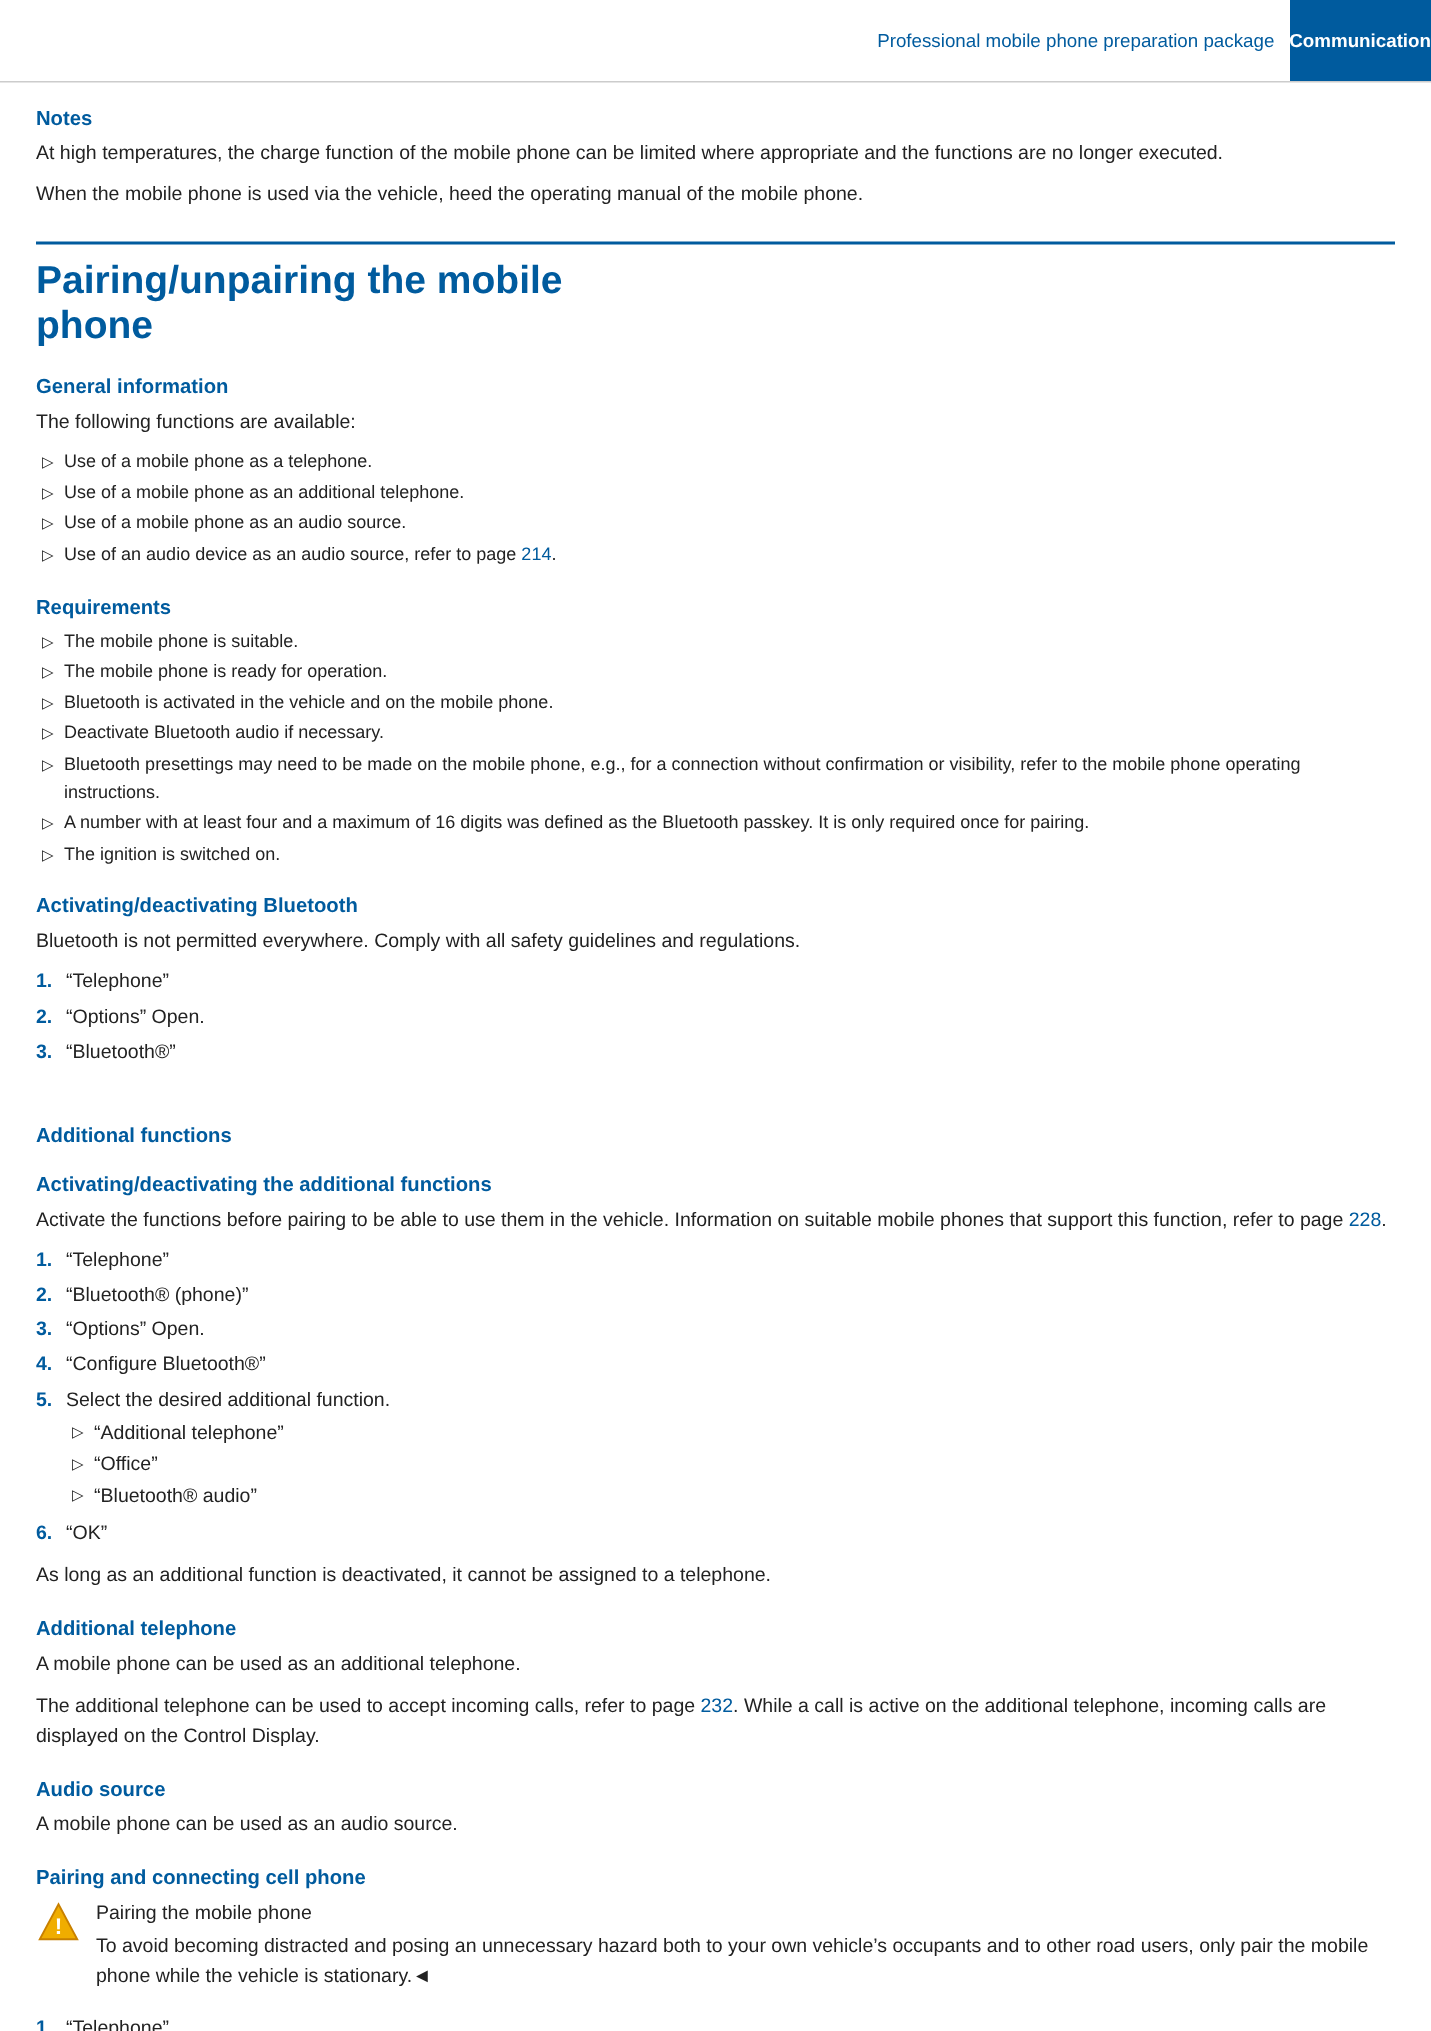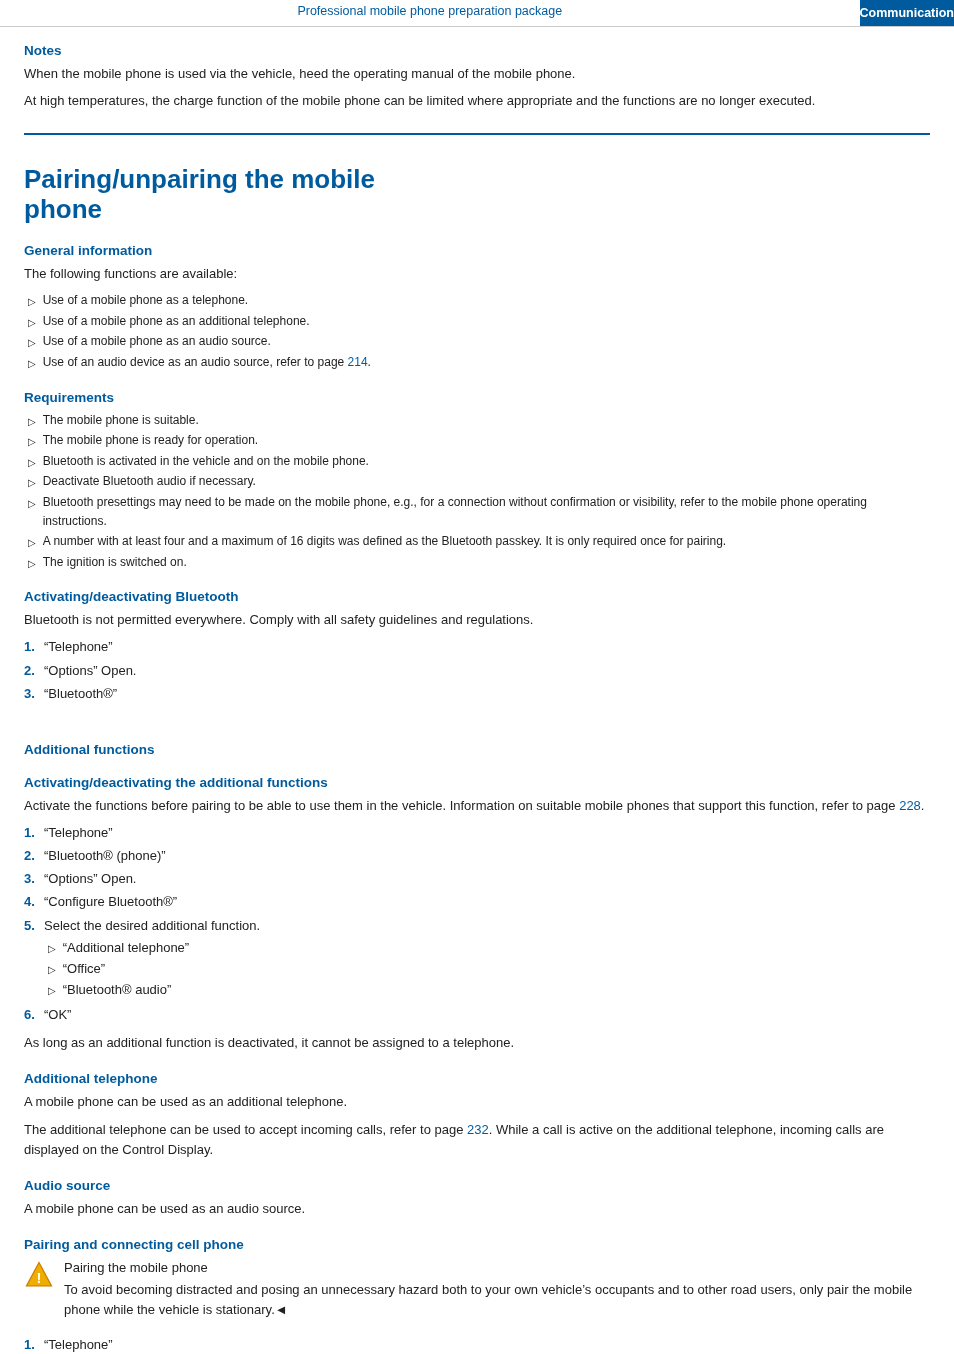--- a/index.html
+++ b/index.html
@@ -15,24 +15,24 @@
 
     
     .page-header {
       display: flex;
       align-items: stretch;
       border-bottom: 1px solid #ccc;
       margin-bottom: 0;
     }
     .header-title {
       flex: 1;
-      text-align: center;
+      text-align: right;
       color: #005b9e;
       font-size: 12.5px;
-      padding: 4px 10px;
+      padding: 20px 10px;
       font-weight: normal;
     }
     .header-badge {
       background: #005b9e;
       color: #fff;
       font-size: 12.5px;
       padding: 6px 0;
       font-weight: bold;
       display: flex;
       align-items: center;
@@ -69,21 +69,21 @@
     }
 
     
     .big-heading {
       color: #005b9e;
       font-size: 26px;
       font-weight: bold;
       line-height: 1.15;
       margin: 22px 0 14px 0;
       border-top: 2px solid #005b9e;
-      padding-top: 30px;
+      padding-top: 9px;
     }
 
     
     p {
       font-size: 13px;
       line-height: 1.55;
       margin-bottom: 7px;
       color: #222;
     }
 
@@ -205,22 +205,22 @@
 <div class="page-header">
   <div class="header-title">Professional mobile phone preparation package</div>
   <div class="header-badge">Communication</div>
 </div>
 
 <div class="page-content">
 
   <div class="left-col">
 
     <div class="section-heading">Notes</div>
+    <p>At high temperatures, the charge function of the mobile phone can be limited where appropriate and the functions are no longer executed.</p>
     <p>When the mobile phone is used via the vehicle, heed the operating manual of the mobile phone.</p>
-    <p>At high temperatures, the charge function of the mobile phone can be limited where appropriate and the functions are no longer executed.</p>
 
     <div class="big-heading">
       <span>Pairing/unpairing the mobile</span><br>
       <span>phone</span>
     </div>
 
     <div class="section-heading">General information</div>
     <p>The following functions are available:</p>
     <ul class="bullet-list" id="general-bullets">
         <li>Use of a mobile phone as a telephone.</li>

